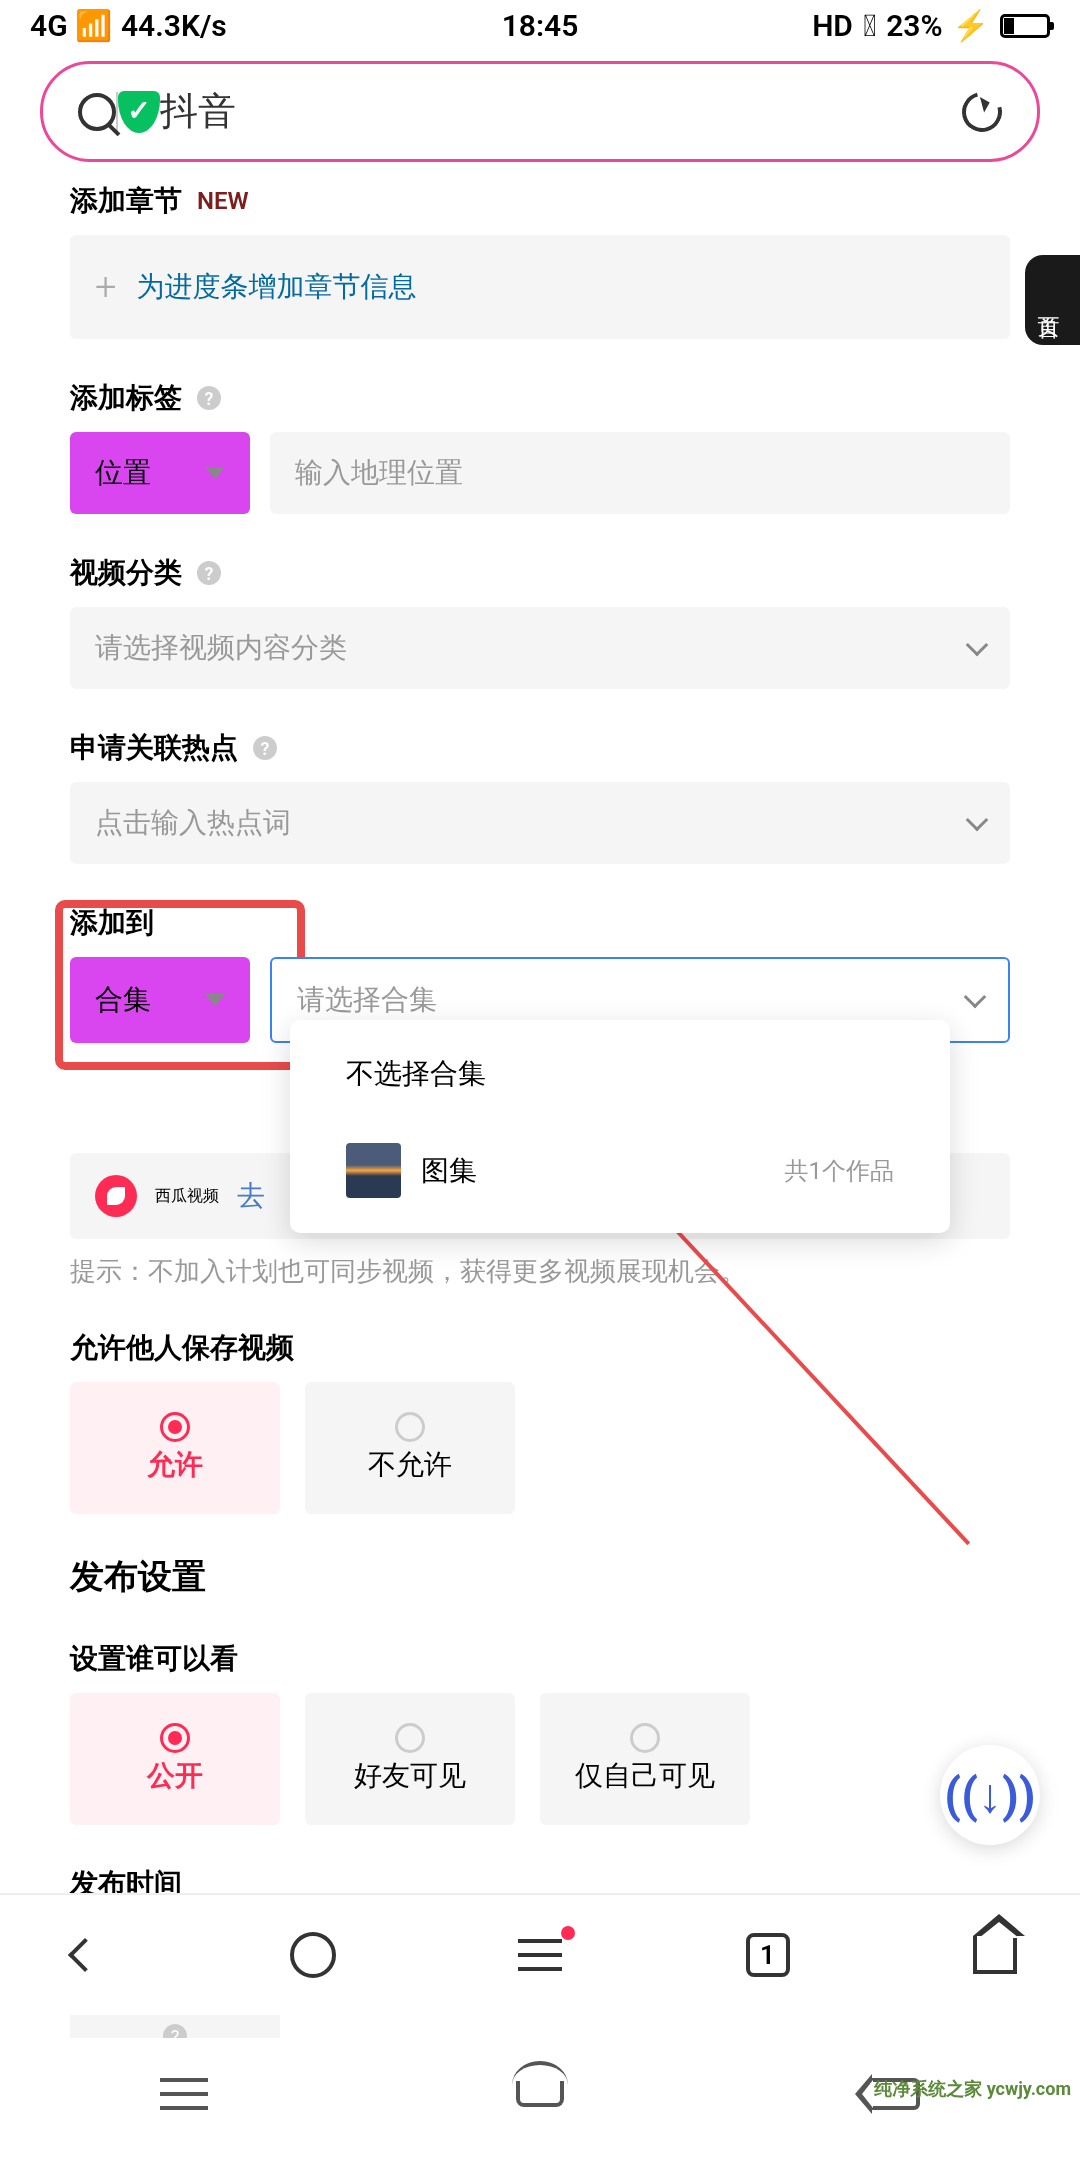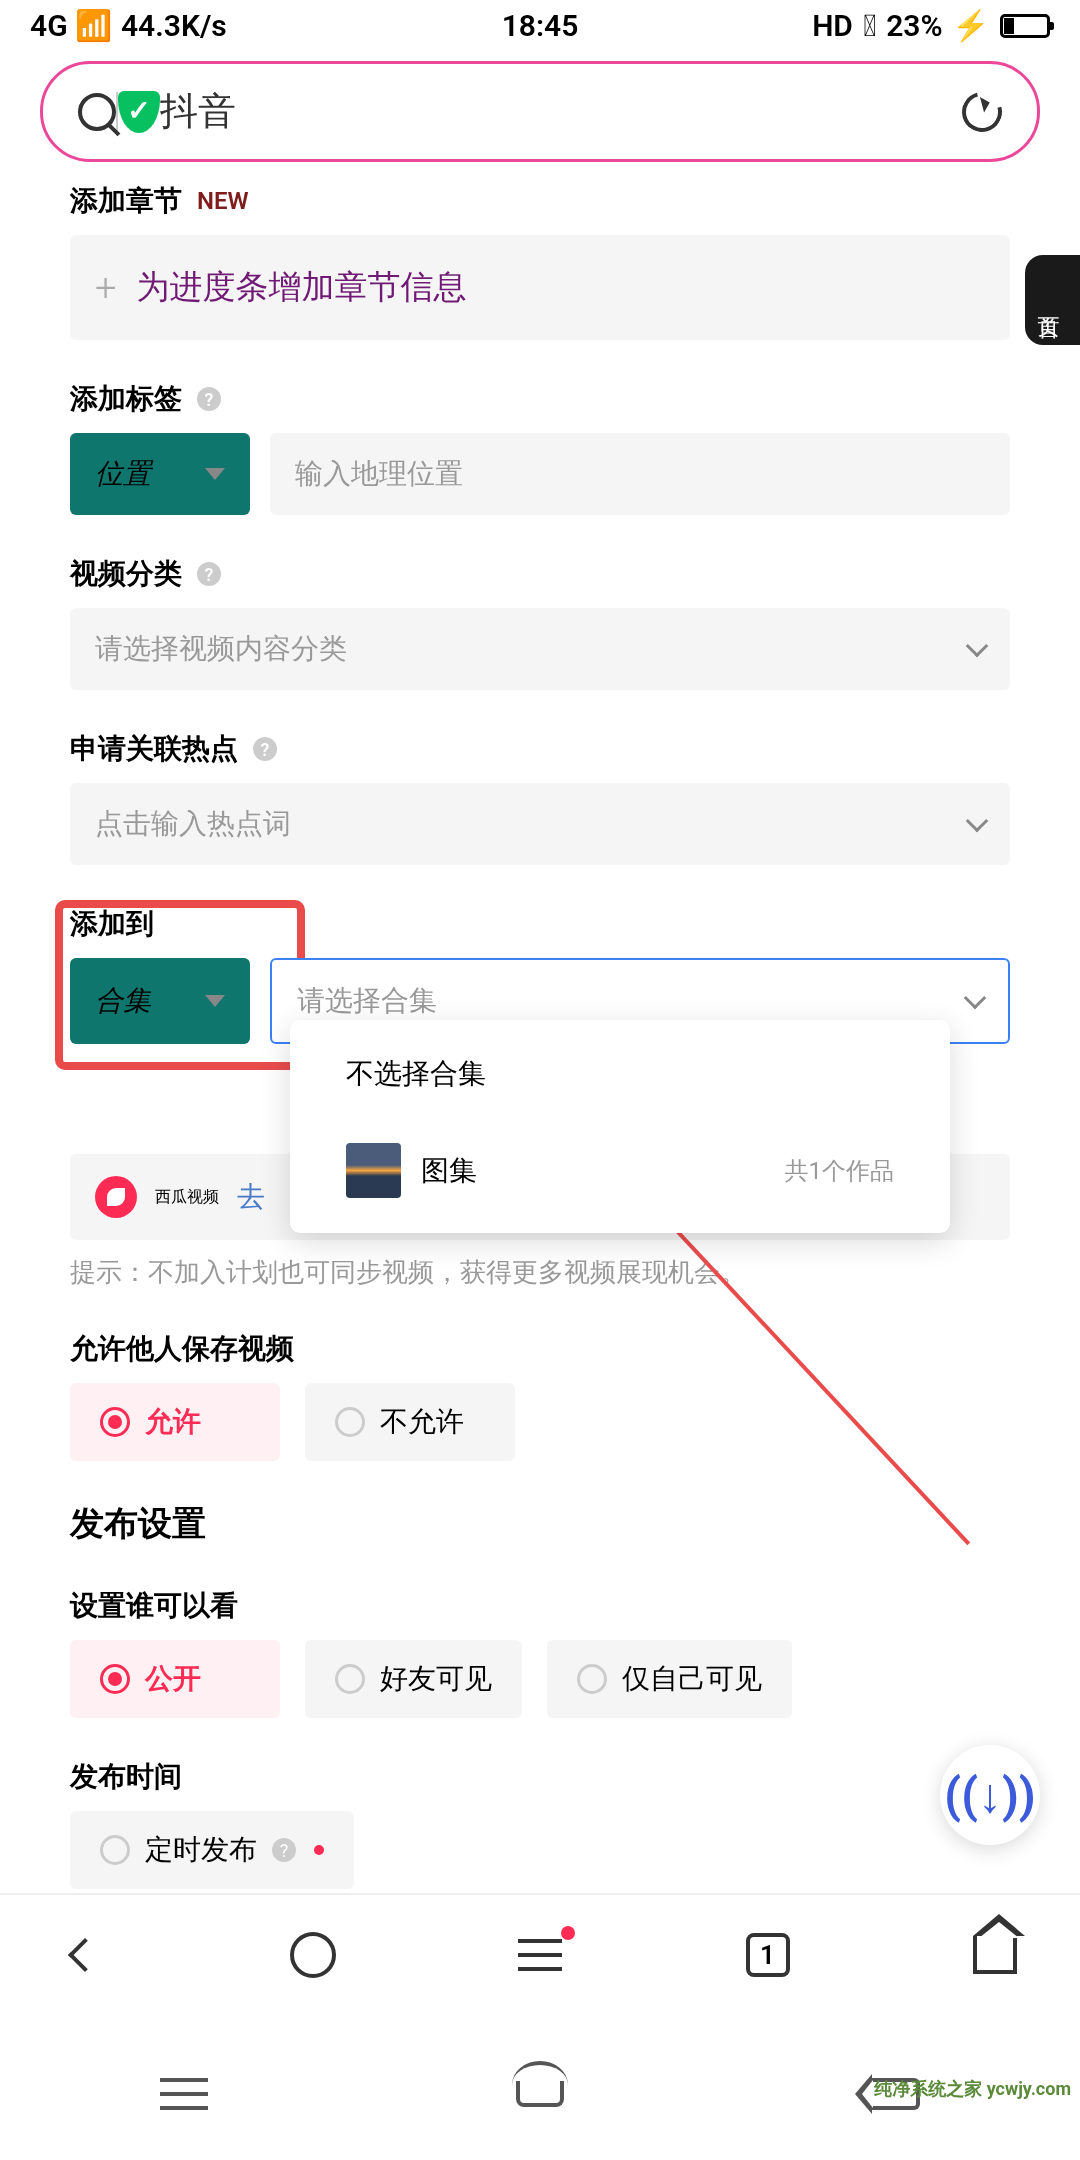--- a/index.html
+++ b/index.html
@@ -23,24 +23,24 @@
 .refresh-icon { width: 40px; height: 40px; border: 4px solid #333; border-radius: 50%; border-top-color: transparent; transform: rotate(30deg); position: relative; }
 .refresh-icon::after { content: ''; position: absolute; top: -4px; right: 6px; border: 8px solid transparent; border-left-color: #333; transform: rotate(-45deg); }
 
 .content { padding: 0 70px; }
 .section-title { display: flex; align-items: center; gap: 15px; font-size: 28px; font-weight: 600; margin: 18px 0 15px; }
 .badge-new { color: #7f1d1d; font-size: 24px; font-weight: 600; }
 .help-icon { width: 24px; height: 24px; background: #ccc; border-radius: 50%; color: #fff; font-size: 18px; display: inline-flex; align-items: center; justify-content: center; }
 
 .chapter-box { background: #f5f5f5; border-radius: 6px; padding: 30px 25px; display: flex; align-items: center; gap: 20px; margin-bottom: 40px; }
 .plus-icon { font-size: 38px; color: #aaa; font-weight: 300; }
-.placeholder-text { color: #701a75; font-size: 33px; }
+.placeholder-text { color: #0369a1; font-size: 28px; }
 
 .tag-row { display: flex; gap: 20px; margin-bottom: 40px; }
-.dropdown-small { background: #0f766e; border-radius: 6px; padding: 22px 25px; display: flex; align-items: center; justify-content: space-between; min-width: 180px; font-size: 28px; font-style: italic; }
+.dropdown-small { background: #d946ef; border-radius: 6px; padding: 22px 25px; display: flex; align-items: center; justify-content: space-between; min-width: 180px; font-size: 28px; }
 .chevron-down { width: 0; height: 0; border-left: 10px solid transparent; border-right: 10px solid transparent; border-top: 12px solid #888; }
 .chevron-down-thin { width: 16px; height: 16px; border-right: 3px solid #888; border-bottom: 3px solid #888; transform: rotate(45deg); margin-top: -6px; }
 .text-input-wide { background: #f5f5f5; border-radius: 6px; padding: 22px 25px; flex: 1; color: #999; font-size: 28px; }
 .dropdown-wide { background: #f5f5f5; border-radius: 6px; padding: 22px 25px; display: flex; align-items: center; justify-content: space-between; font-size: 28px; color: #999; margin-bottom: 40px; }
 
 .highlight-box { position: absolute; border: 8px solid #e94b4b; border-radius: 10px; left: 55px; top: 900px; width: 250px; height: 170px; z-index: 5; pointer-events: none; }
 .arrow-line { position: absolute; left: 580px; top: 1125px; width: 570px; height: 4px; background: #e94b4b; transform: rotate(47deg); transform-origin: left center; z-index: 5; pointer-events: none; }
 .arrow-head { position: absolute; left: 570px; top: 1112px; width: 0; height: 0; border-top: 14px solid transparent; border-bottom: 14px solid transparent; border-right: 26px solid #e94b4b; z-index: 5; transform: rotate(-8deg); pointer-events: none; }
 
 .addto-row { display: flex; gap: 20px; margin-bottom: 15px; position: relative; z-index: 10; }
@@ -52,21 +52,21 @@
 .menu-item-count { color: #999; font-size: 24px; margin-left: auto; }
 
 .sync-section { margin-top: 110px; }
 .sync-box { background: #f5f5f5; border-radius: 6px; padding: 22px 25px; display: flex; align-items: center; gap: 18px; margin-bottom: 15px; }
 .xigua-icon { width: 42px; height: 42px; background: #fe2c55; border-radius: 50%; position: relative; }
 .xigua-icon::after { content: ''; position: absolute; width: 18px; height: 18px; background: #fff; border-radius: 50% 0; top: 12px; left: 12px; }
 .sync-link { color: #4a7bc8; font-size: 28px; }
 .hint-text { color: #999; font-size: 26px; margin-bottom: 40px; }
 
 .radio-row { display: flex; gap: 25px; margin-bottom: 40px; }
-.radio-option { background: #f5f5f5; border-radius: 6px; padding: 20px 30px; display: flex; align-items: center; gap: 15px; font-size: 28px; min-width: 210px; }
+.radio-option { background: #f5f5f5; border-radius: 6px; padding: 30px 30px; display: flex; align-items: center; gap: 4px; font-size: 28px; min-width: 210px; flex-direction: column; }
 .radio-option.active { background: #fff1f3; }
 .radio-circle { width: 30px; height: 30px; border: 3px solid #ccc; border-radius: 50%; position: relative; flex-shrink: 0; }
 .radio-option.active .radio-circle { border-color: #fe2c55; }
 .radio-option.active .radio-circle::after { content: ''; position: absolute; width: 14px; height: 14px; background: #fe2c55; border-radius: 50%; top: 50%; left: 50%; transform: translate(-50%, -50%); }
 .radio-option.active .radio-label { color: #fe2c55; font-weight: 600; }
 .red-dot { width: 10px; height: 10px; background: #fe2c55; border-radius: 50%; margin-left: 3px; }
 
 .section-header { font-size: 34px; font-weight: 700; margin: 30px 0 40px; }
 
 .submit-row { display: flex; gap: 25px; margin-top: 10px; }

